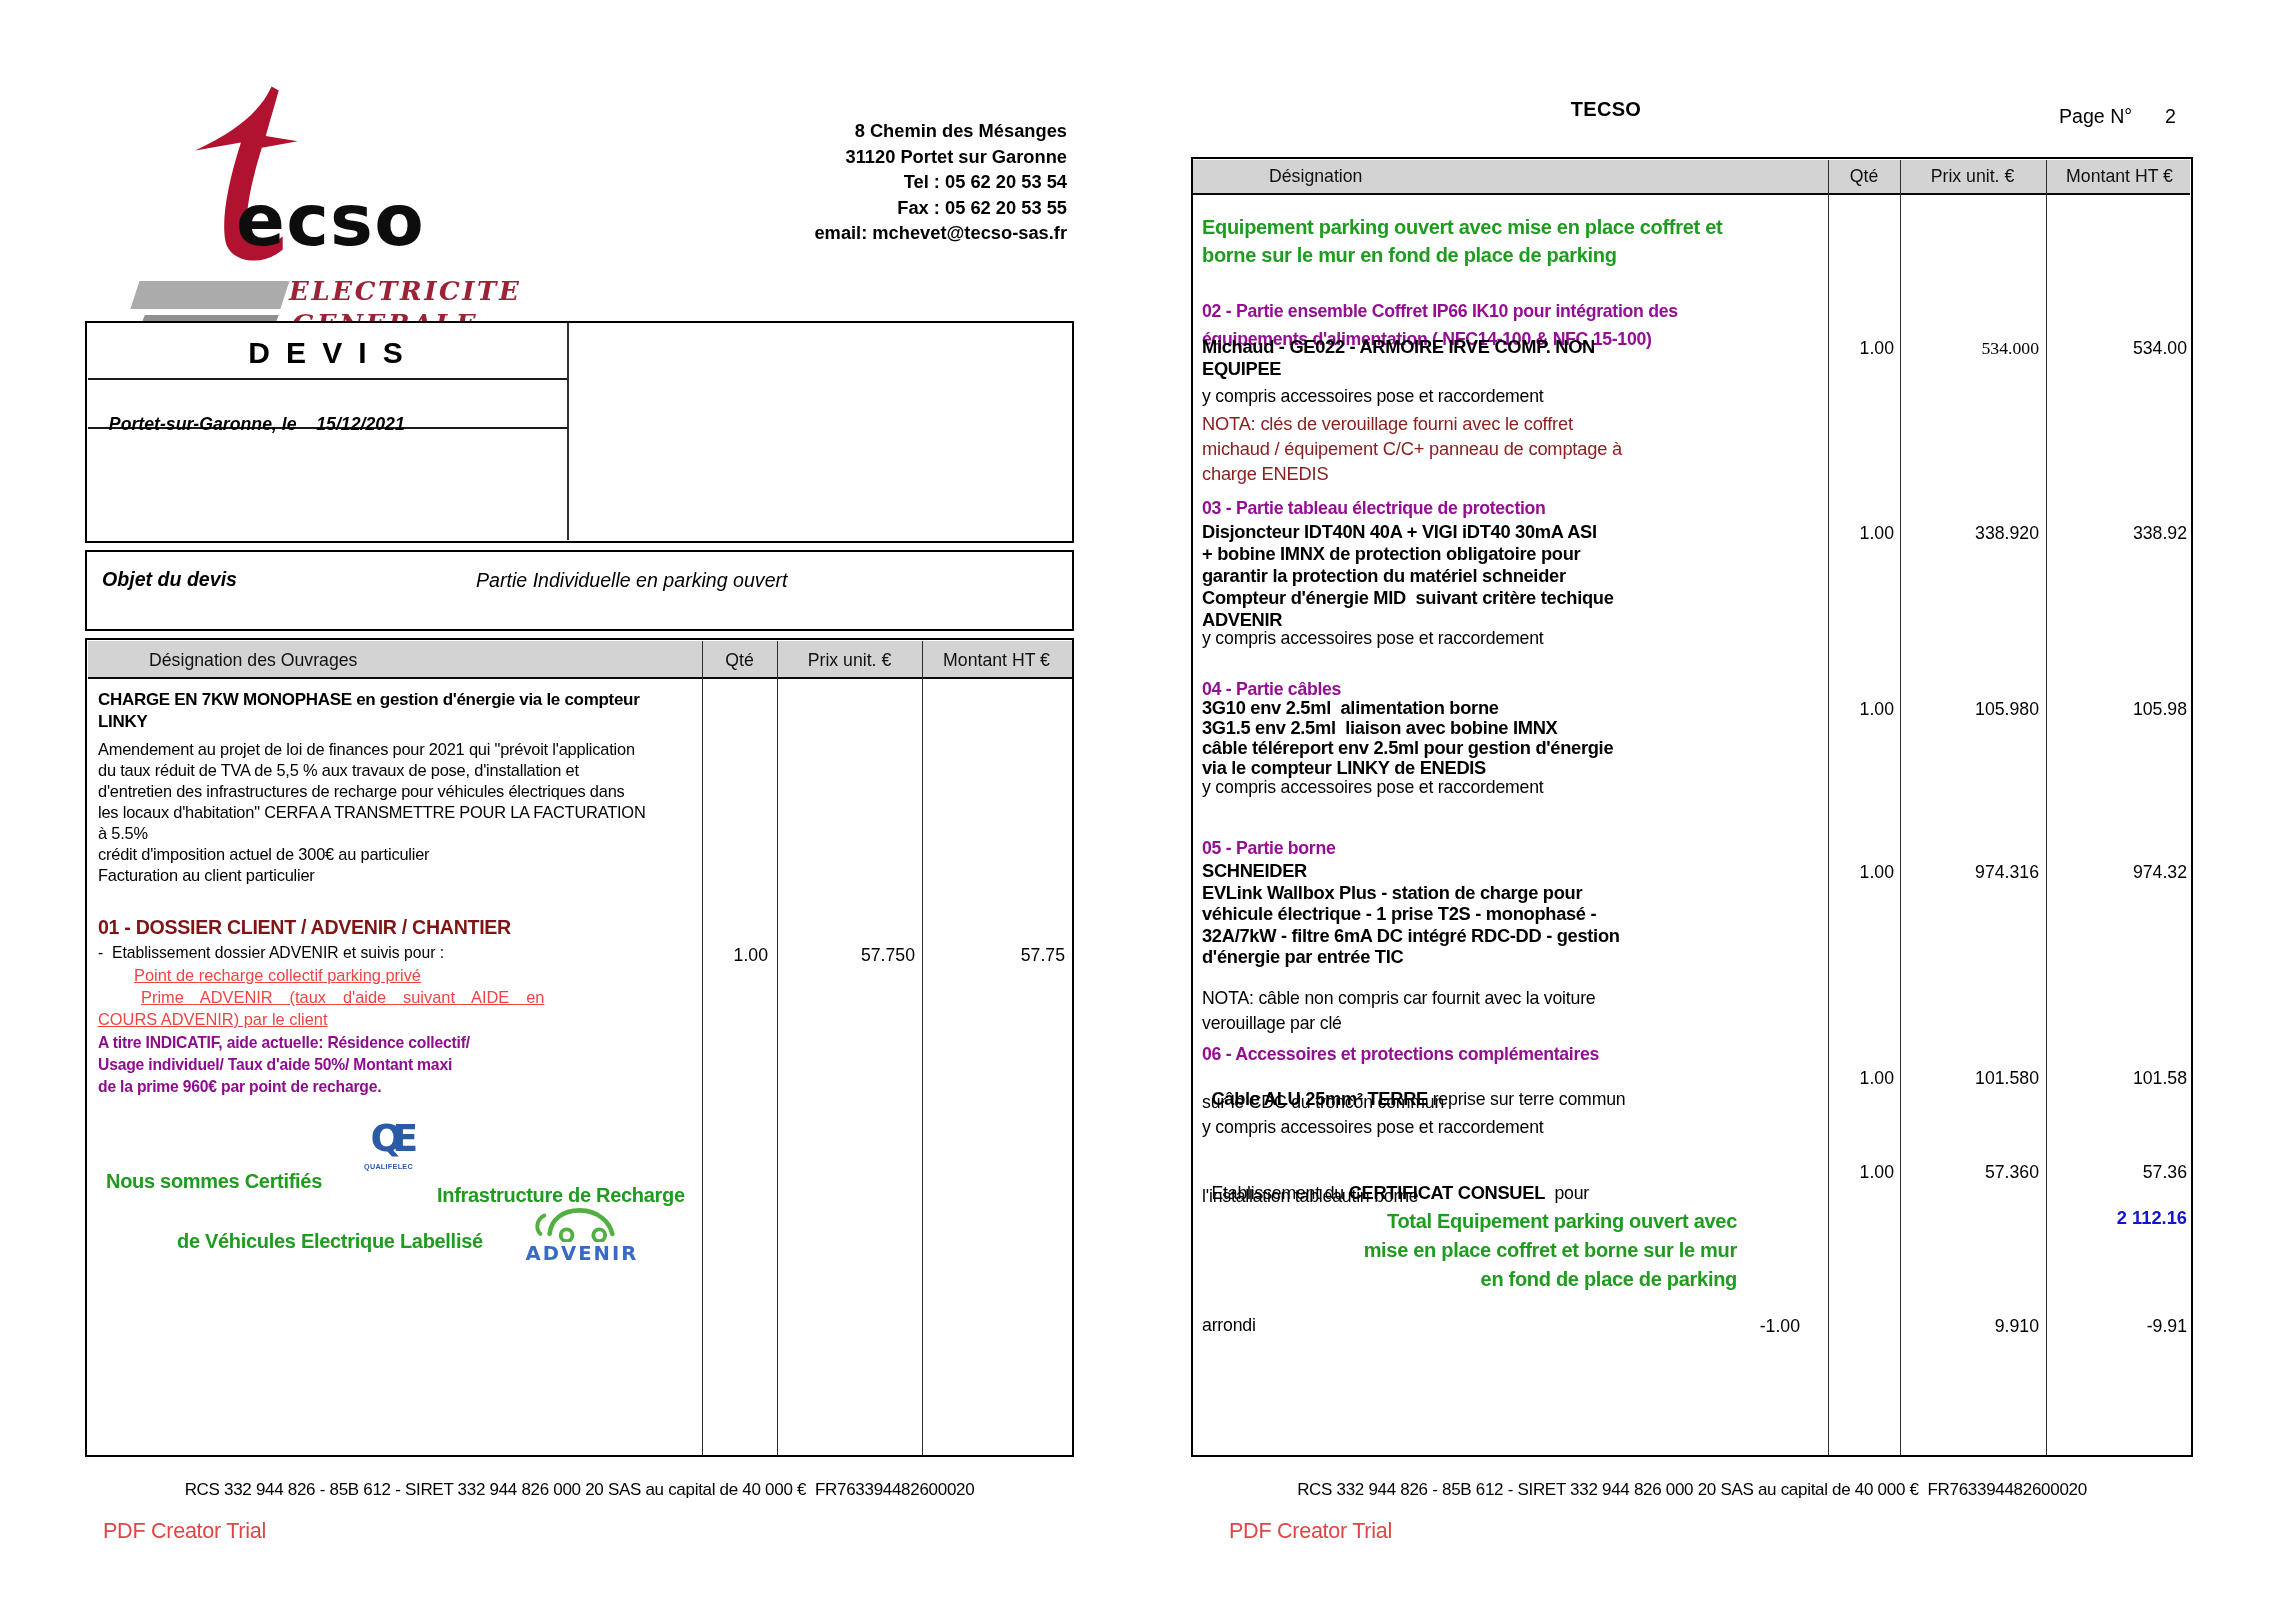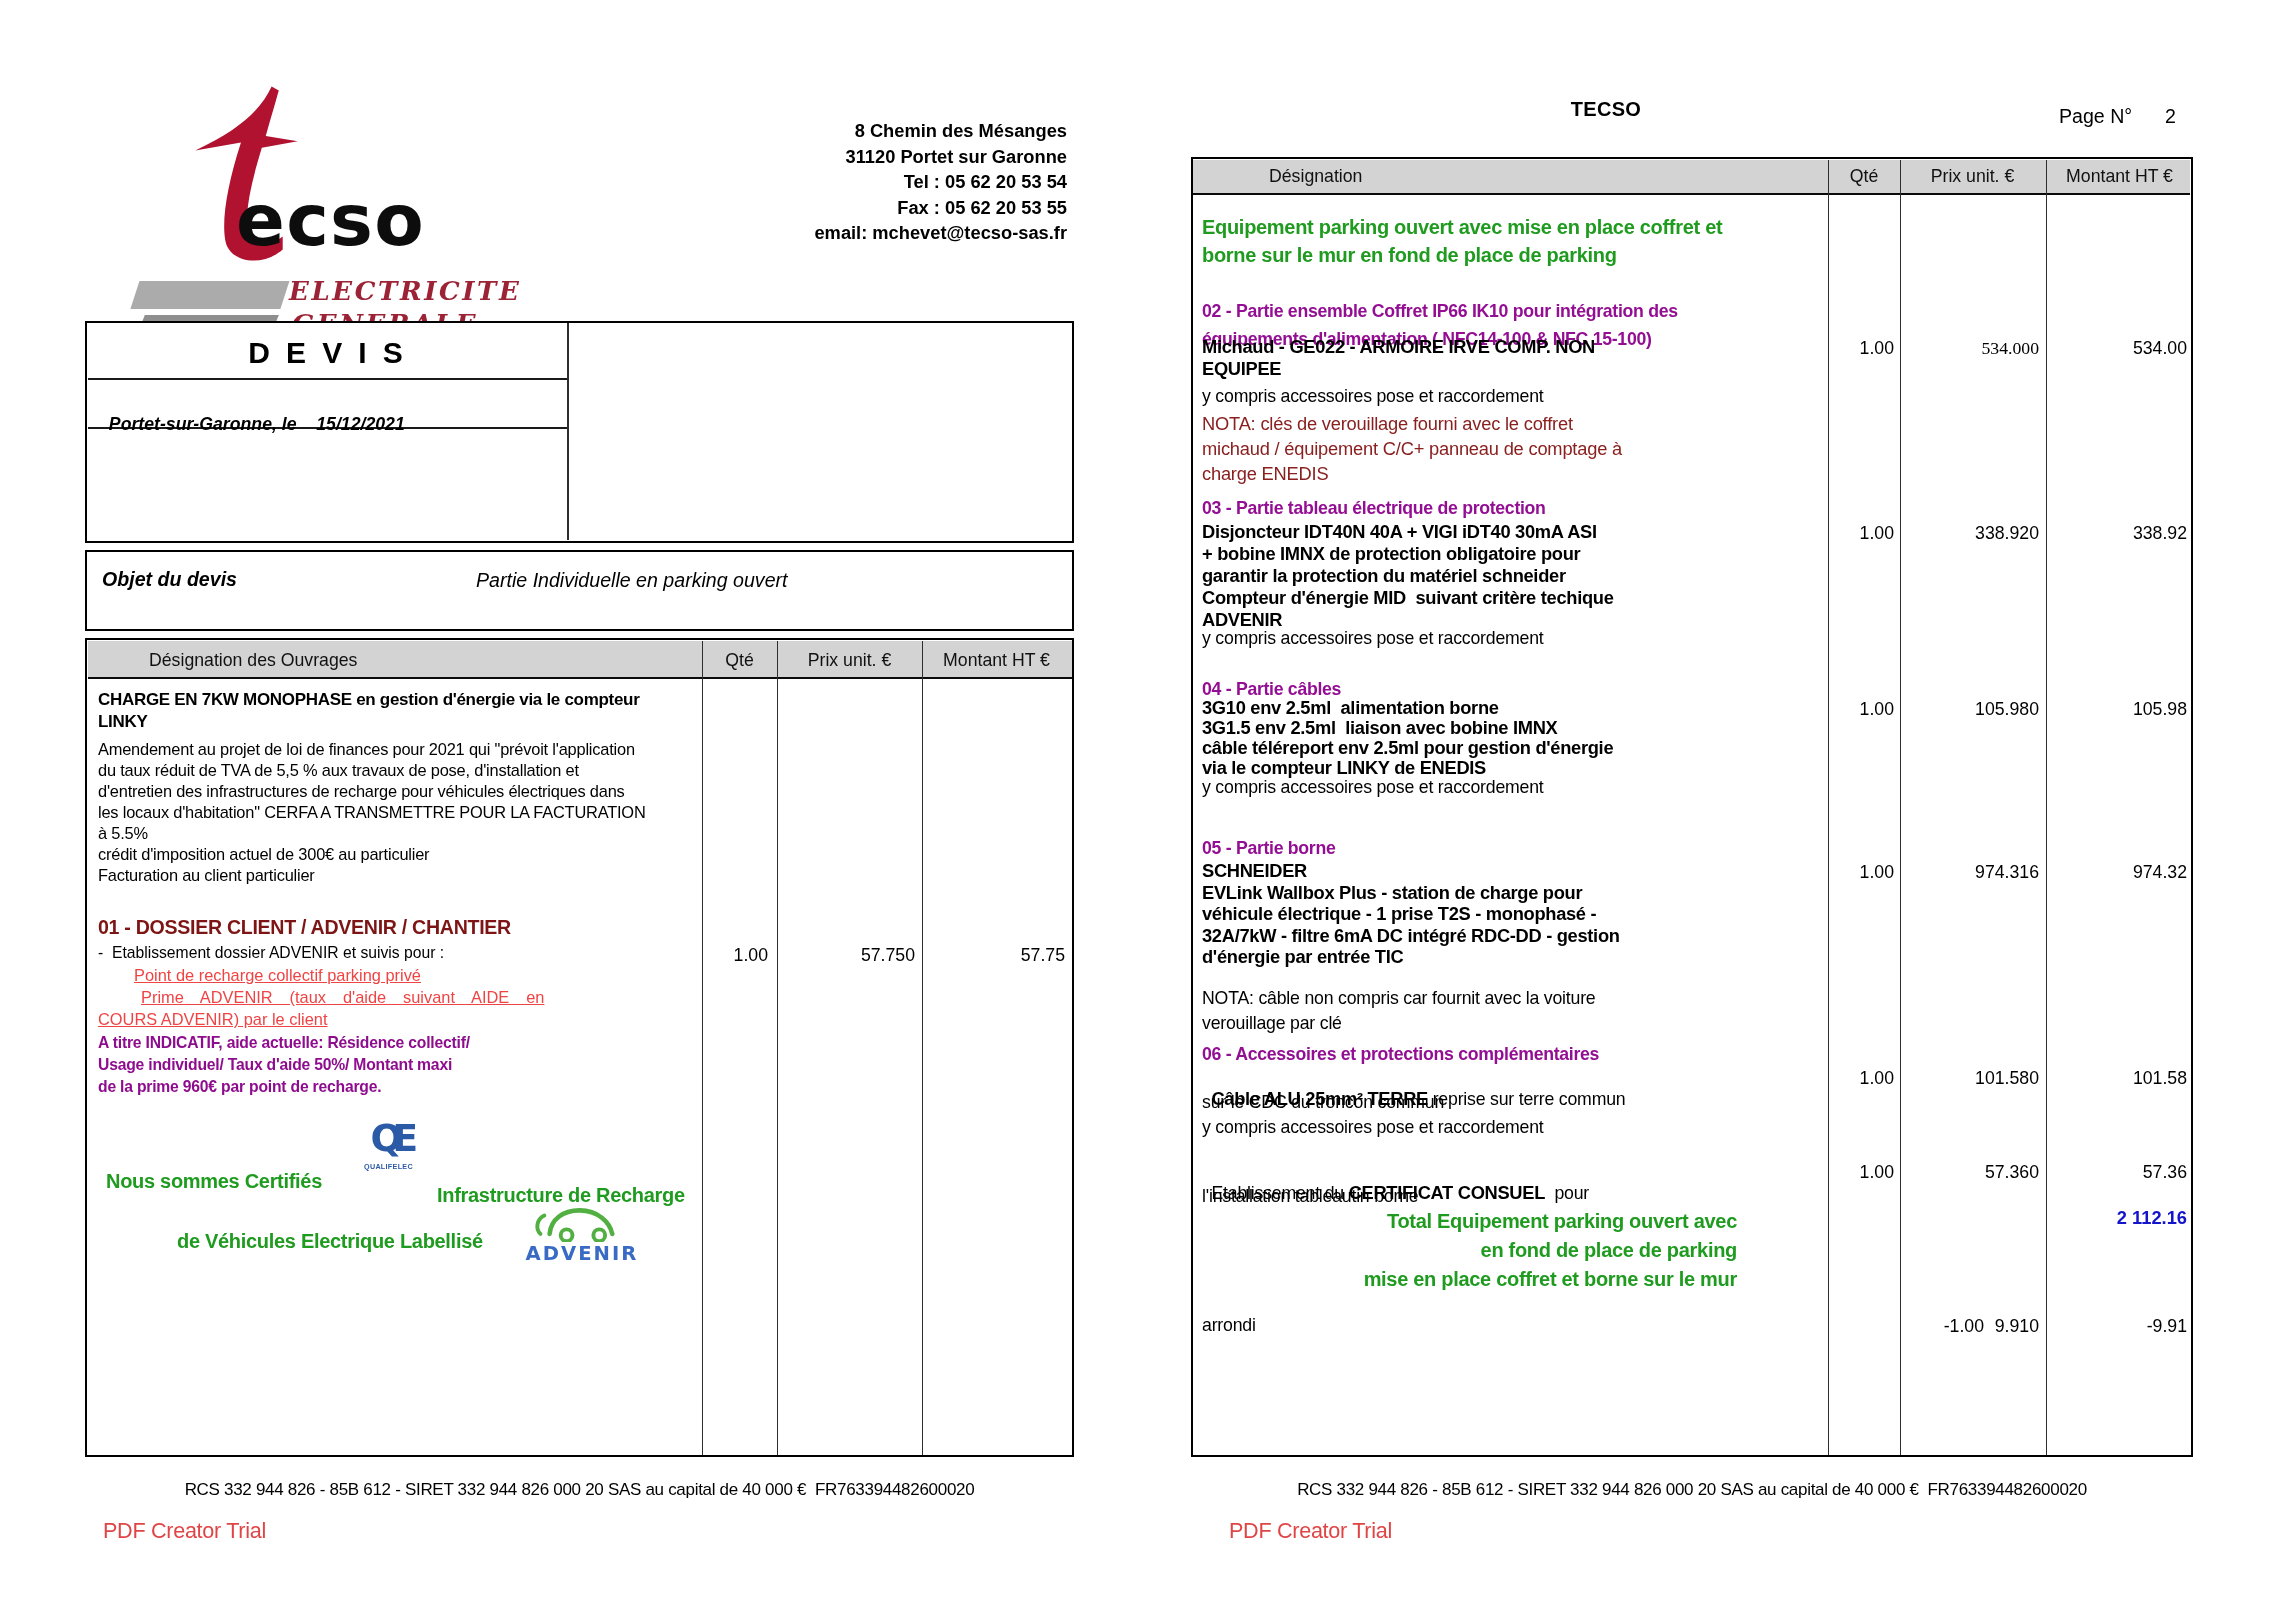--- a/index.html
+++ b/index.html
@@ -227,25 +227,25 @@
 <div class="abs rp line" style="left:1202px;top:1161px;">
   <span>Etablissement du </span><span class="rb">CERTIFICAT CONSUEL</span><span>  pour</span>
 </div>
 <div class="abs rp line" style="left:1202px;top:1186px;">l'installation tableautin borne</div>
 <div class="val" style="left:1830px;top:1162px;width:64px;">1.00</div>
 <div class="val" style="left:1902px;top:1162px;width:137px;">57.360</div>
 <div class="val" style="left:2047px;top:1162px;width:140px;">57.36</div>
 
 <div class="abs lines totg" style="left:1202px;top:1207px;width:535px;">
     <div>Total Equipement parking ouvert avec</div>
+    <div>mise en place coffret et borne sur le mur</div>
     <div>en fond de place de parking</div>
-    <div>mise en place coffret et borne sur le mur</div>
   </div>
 <div class="val totblue" style="left:2047px;top:1207px;width:140px;">2 112.16</div>
 
 <div class="abs rp line" style="left:1202px;top:1315px;">arrondi</div>
-<div class="val" style="left:1920px;top:1316px;width:64px;">-1.00</div>
+<div class="val" style="left:1736px;top:1316px;width:64px;">-1.00</div>
 <div class="val" style="left:1902px;top:1316px;width:137px;">9.910</div>
 <div class="val" style="left:2047px;top:1316px;width:140px;">-9.91</div>
 
 <div class="abs rcs" style="left:1191px;top:1480px;width:1002px;">RCS 332 944 826 - 85B 612 - SIRET 332 944 826 000 20 SAS au capital de 40 000 €  FR763394482600020</div>
 <div class="abs trial line" style="left:1229px;top:1518px;">PDF Creator Trial</div>
 
 
 </body></html>

